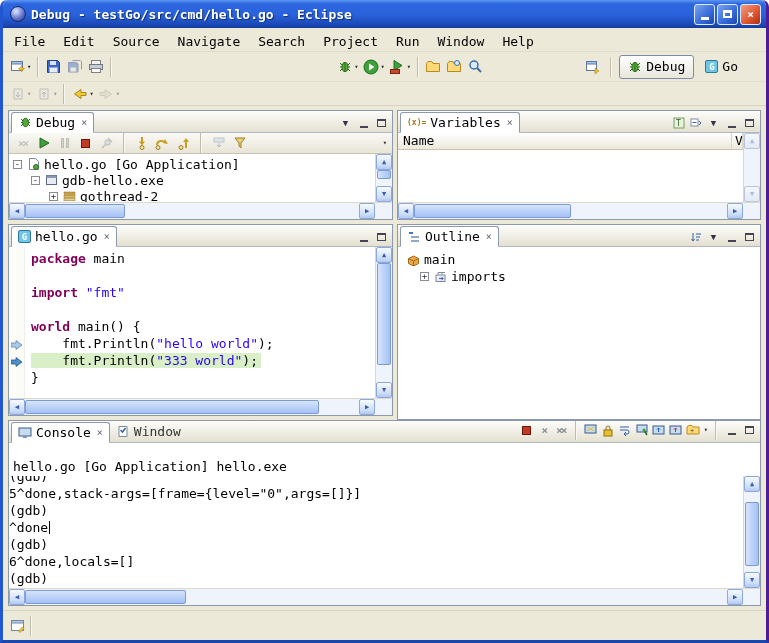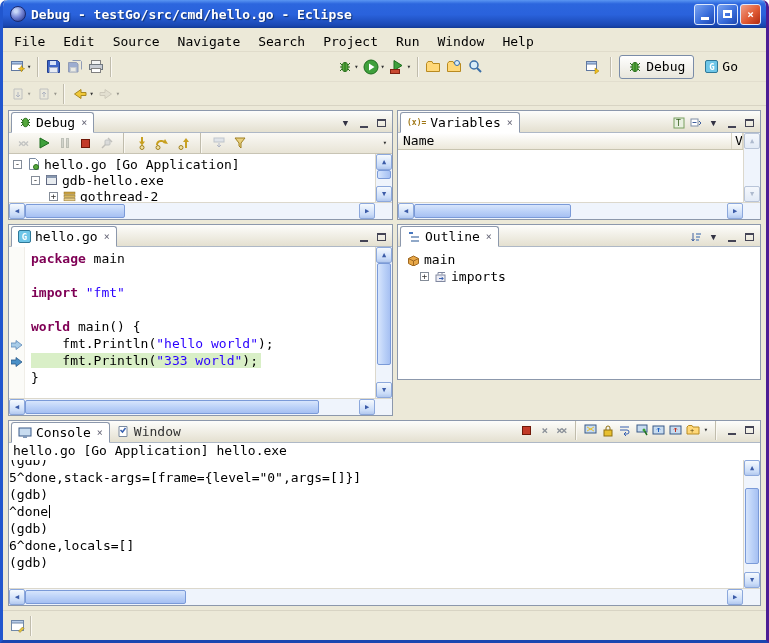--- a/index.html
+++ b/index.html
@@ -87,21 +87,21 @@
   .str { color:#2A00FF; }
   .hlspan { background:#D9EFC7; display:inline-block; padding-right:3px; }
   .mark { position:absolute; left:2px; }
 
   
   .colheads { height:17px; flex:none; display:flex; background:linear-gradient(180deg,#FFFFFF,#ECE8DA);
     border-bottom:1px solid #C8C4B0; overflow:hidden; }
   .colhead { padding:0 5px; border-right:1px solid #D8D4C4; white-space:nowrap; overflow:hidden; }
 
   
-  .chead { height:17px; flex:none; background:#fff; padding-left:4px; white-space:pre; overflow:hidden; }
+  .chead { height:17px; flex:none; background:#fff; padding-left:4px; white-space:pre; overflow:hidden;margin-top:16px; }
   .cbody { flex:1; display:flex; overflow:hidden; }
   .ctext { flex:1; overflow:hidden; }
   .cline { height:17px; white-space:pre; }
   .caret { display:inline-block; width:1px; height:13px; background:#000; vertical-align:-2px; margin-left:1px; }
 
   
   .statusbar { height:30px; background:#ECE9D8; border-top:1px solid #D8D4C4; display:flex; align-items:center; padding:0 6px; }
 
   .i16 { width:17px; height:17px; display:inline-flex; align-items:center; justify-content:center; flex:none; }
   .i14 { width:14px; height:14px; display:inline-flex; align-items:center; justify-content:center; flex:none; }
@@ -544,21 +544,21 @@
           <span class="sbb">◀</span>
           <span class="strk">
               <span class="sth h" style="left:0; width:88%;"></span>
             </span>
           <span class="sbb">▶</span>
         </div>
         <span class="corner"></span>
       </div>
     </div>
 
-    <div class="view" style="left:394px; top:118px; width:364px; height:156px;">
+    <div class="view" style="left:394px; top:118px; width:364px; height:196px;">
       <div class="vtabs">
         <span class="vtab sel">
           <span class="i14">
               <svg width="12" height="12">
                 <rect x="1" y="1" width="4" height="2" fill="#4878C0"></rect>
                 <rect x="3" y="5" width="8" height="2" fill="#90A8C8"></rect>
                 <rect x="3" y="9" width="8" height="2" fill="#90A8C8"></rect>
               </svg>
             </span>
           <span>Outline</span>

